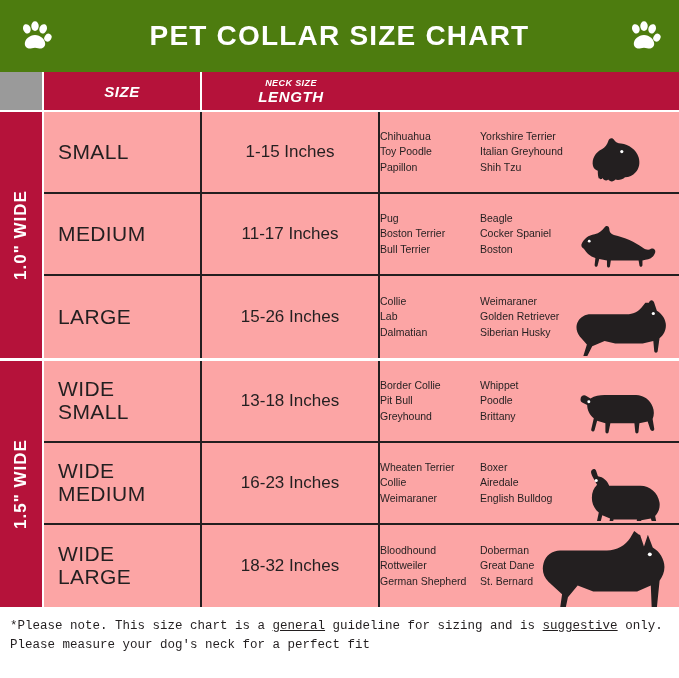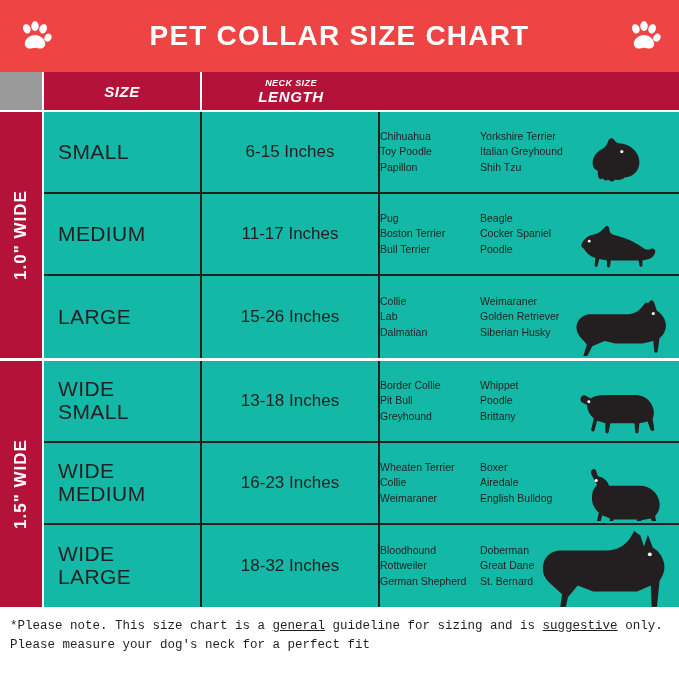--- a/index.html
+++ b/index.html
@@ -18,21 +18,21 @@
     width: 679px;
     height: 678px;
     background: #ffffff;
     box-sizing: border-box;
   }
 
   
   .header {
     position: relative;
     height: 72px;
-    background: #ef4444;
+    background: #4d7c0f;
     display: flex;
     align-items: center;
     justify-content: center;
   }
   .header-title {
     color: #ffffff;
     font-size: 28px;
     font-weight: bold;
     letter-spacing: 1.2px;
     text-align: center;
@@ -121,21 +121,21 @@
     font-size: 17px;
     font-weight: bold;
     letter-spacing: 1px;
   }
 
   .rows { flex: 1 1 auto; display: flex; flex-direction: column; }
   .row {
     display: flex;
     height: 82px;
     border-bottom: 2px solid #231f20;
-    background: #14b8a6;
+    background: #fca5a5;
     box-sizing: border-box;
   }
   .row:last-child { border-bottom: none; }
 
   .cell-size {
     flex: 0 0 158px;
     border-right: 2px solid #231f20;
     display: flex;
     align-items: center;
     padding-left: 14px;
@@ -236,21 +236,21 @@
   <div class="tbl">
 
     <div class="group">
       <div class="side-label">
         <span>1.0" WIDE</span>
       </div>
       <div class="rows">
 
         <div class="row">
           <div class="cell-size">SMALL</div>
-          <div class="cell-len">6-15   Inches</div>
+          <div class="cell-len">1-15   Inches</div>
           <div class="cell-breeds">
             <div class="breedcol" style="white-space:pre-line">Chihuahua
 Toy Poodle
 Papillon</div>
             <div class="breedcol second" style="white-space:pre-line">Yorkshire Terrier
 Italian Greyhound
 Shih Tzu</div>
             <div class="silhouette">
               <svg viewBox="0 0 120 70" width="96" height="56" aria-hidden="true">
                 <path fill="#231f20" d="M30 40c-2-9 3-17 11-21 4-2 7-6 8-10 1-4 5-5 7-2 2 3 5 5 9 5 10 1 19 8 22 17 2 7 1 14-4 19-3 4-8 6-13 6-3 3-8 4-12 3-2 3-7 3-9 0-2 2-6 1-7-2-1 2-4 2-5 0-1-3-1-7-1-9-3-1-5-3-6-6z"></path>
@@ -262,21 +262,21 @@
 
         <div class="row">
           <div class="cell-size">MEDIUM</div>
           <div class="cell-len">11-17 Inches</div>
           <div class="cell-breeds">
             <div class="breedcol" style="white-space:pre-line">Pug
 Boston Terrier
 Bull Terrier</div>
             <div class="breedcol second" style="white-space:pre-line">Beagle
 Cocker Spaniel
-Poodle</div>
+Boston</div>
             <div class="silhouette">
               <svg viewBox="0 0 120 70" width="104" height="54" aria-hidden="true">
                 <path fill="#231f20" d="M14 34c3-7 9-12 17-13 6-1 10-5 13-9 2-3 6-2 6 2 0 4 2 7 6 8 14 3 27 9 38 17 3 2 7 3 10 1 4-2 7 2 5 6-2 5-7 8-12 8l-4 1v6c0 3-4 3-4 0l-1-6H52l-1 7c0 3-4 3-4 0v-7l-10-2-2 8c0 3-4 3-4 0l1-9c-6-2-11-6-14-11-2-2-5-3-4-7z"></path>
                 <circle cx="24" cy="30" r="1.8" fill="#ffffff"></circle>
               </svg>
             </div>
           </div>
         </div>
 
         <div class="row">

